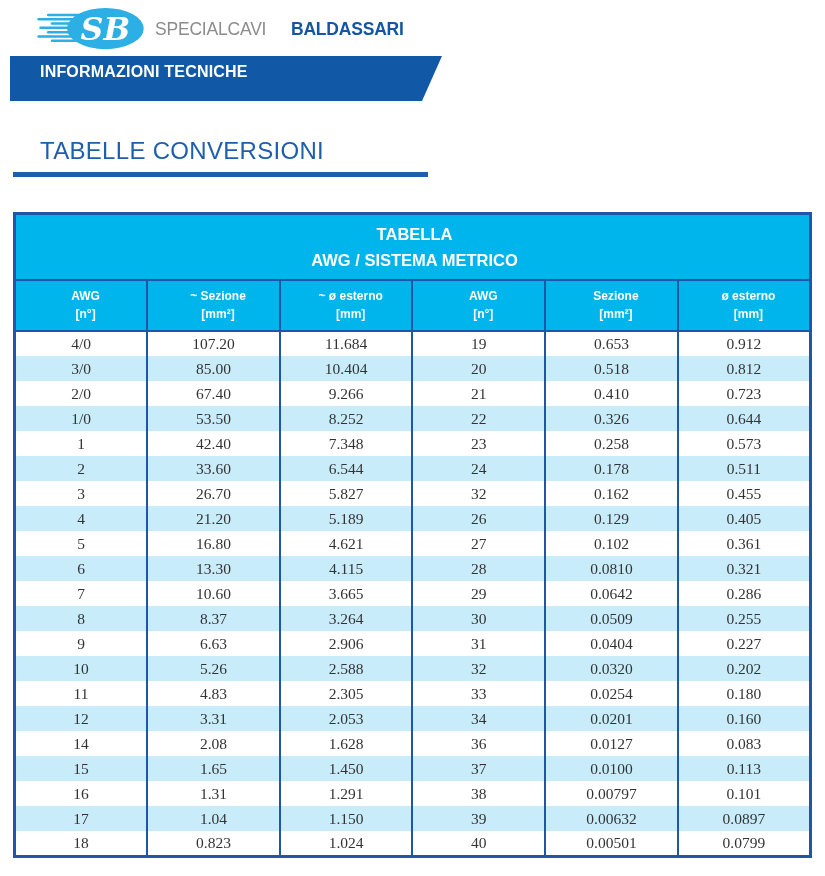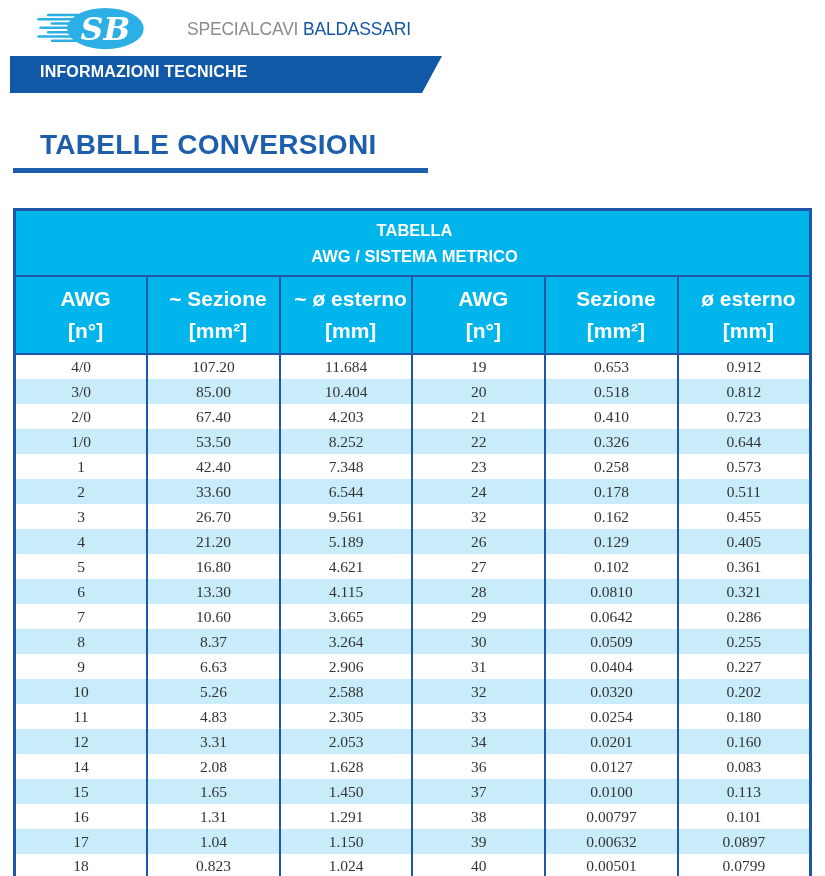--- a/index.html
+++ b/index.html
@@ -15,41 +15,41 @@
   *{box-sizing:border-box;}
   html,body{margin:0;padding:0;}
   body{
     width:825px;height:876px;overflow:hidden;
     background:#ffffff;
     font-family:"Liberation Sans", sans-serif;
   }
   
   .brand-row{
     display:flex;align-items:center;
-    padding:6px 0 0 35px;height:52px;gap:32px;
+    padding:6px 0 0 35px;height:52px;
   }
   .brand-logo{width:112px;height:46px;flex:0 0 auto;}
   .brand-text{margin-left:8px;font-size:17.5px;letter-spacing:-0.2px;white-space:nowrap;}
   .brand-text .part1{color:var(--brandgray);font-weight:400;}
-  .brand-text .part2{color:var(--brandblue);font-weight:400;margin-left:0;}
+  .brand-text .part2{color:var(--brandblue);font-weight:700;margin-left:20px;}
   
   .banner{
     margin:4px 0 0 10px;
-    width:432px;height:37px;
+    width:432px;height:45px;
     background:var(--darkblue);
     clip-path:polygon(0 0,100% 0,calc(100% - 20px) 100%,0 100%);
     color:#ffffff;font-weight:700;font-size:16px;
     line-height:31px;padding-left:30px;
     letter-spacing:0.2px;
   }
   
   .page-title{
     margin:36px 0 0 40px;
     color:var(--titleblue);
-    font-size:28px;font-weight:700;letter-spacing:0.3px;
+    font-size:24px;font-weight:400;letter-spacing:0.3px;
   }
   .title-rule{
     margin:7px 0 0 13px;
     width:415px;height:5px;
     background:var(--titleblue);
   }
   
   table.conv{
     margin:35px 0 0 13px;
     width:799px;
@@ -61,21 +61,21 @@
     background:var(--cyan);
     color:#ffffff;font-weight:700;
     text-align:center;vertical-align:middle;
   }
   th.table-title-cell{
     font-size:16.5px;line-height:1.55;
     padding:7px 0 6px 4px;
     border-bottom:2px solid var(--borderblue);
   }
   tr.col-header-row th{
-    font-size:21px;line-height:1.5;
+    font-size:12px;line-height:1.5;
     padding:6px 0 7px 9px;
     border-left:2px solid var(--borderblue);
     border-bottom:2px solid var(--borderblue);
   }
   tr.col-header-row th:first-child{border-left:none;}
   table.conv tbody td{
     height:25px;
     text-align:center;vertical-align:middle;
     font-family:"Liberation Serif", serif;
     font-size:15.5px;color:var(--bodytext);
@@ -167,21 +167,21 @@
           <td>3/0</td>
           <td>85.00</td>
           <td>10.404</td>
           <td>20</td>
           <td>0.518</td>
           <td>0.812</td>
         </tr>
         <tr>
           <td>2/0</td>
           <td>67.40</td>
-          <td>4.203</td>
+          <td>9.266</td>
           <td>21</td>
           <td>0.410</td>
           <td>0.723</td>
         </tr>
         <tr>
           <td>1/0</td>
           <td>53.50</td>
           <td>8.252</td>
           <td>22</td>
           <td>0.326</td>
@@ -199,21 +199,21 @@
           <td>2</td>
           <td>33.60</td>
           <td>6.544</td>
           <td>24</td>
           <td>0.178</td>
           <td>0.511</td>
         </tr>
         <tr>
           <td>3</td>
           <td>26.70</td>
-          <td>9.561</td>
+          <td>5.827</td>
           <td>32</td>
           <td>0.162</td>
           <td>0.455</td>
         </tr>
         <tr>
           <td>4</td>
           <td>21.20</td>
           <td>5.189</td>
           <td>26</td>
           <td>0.129</td>

